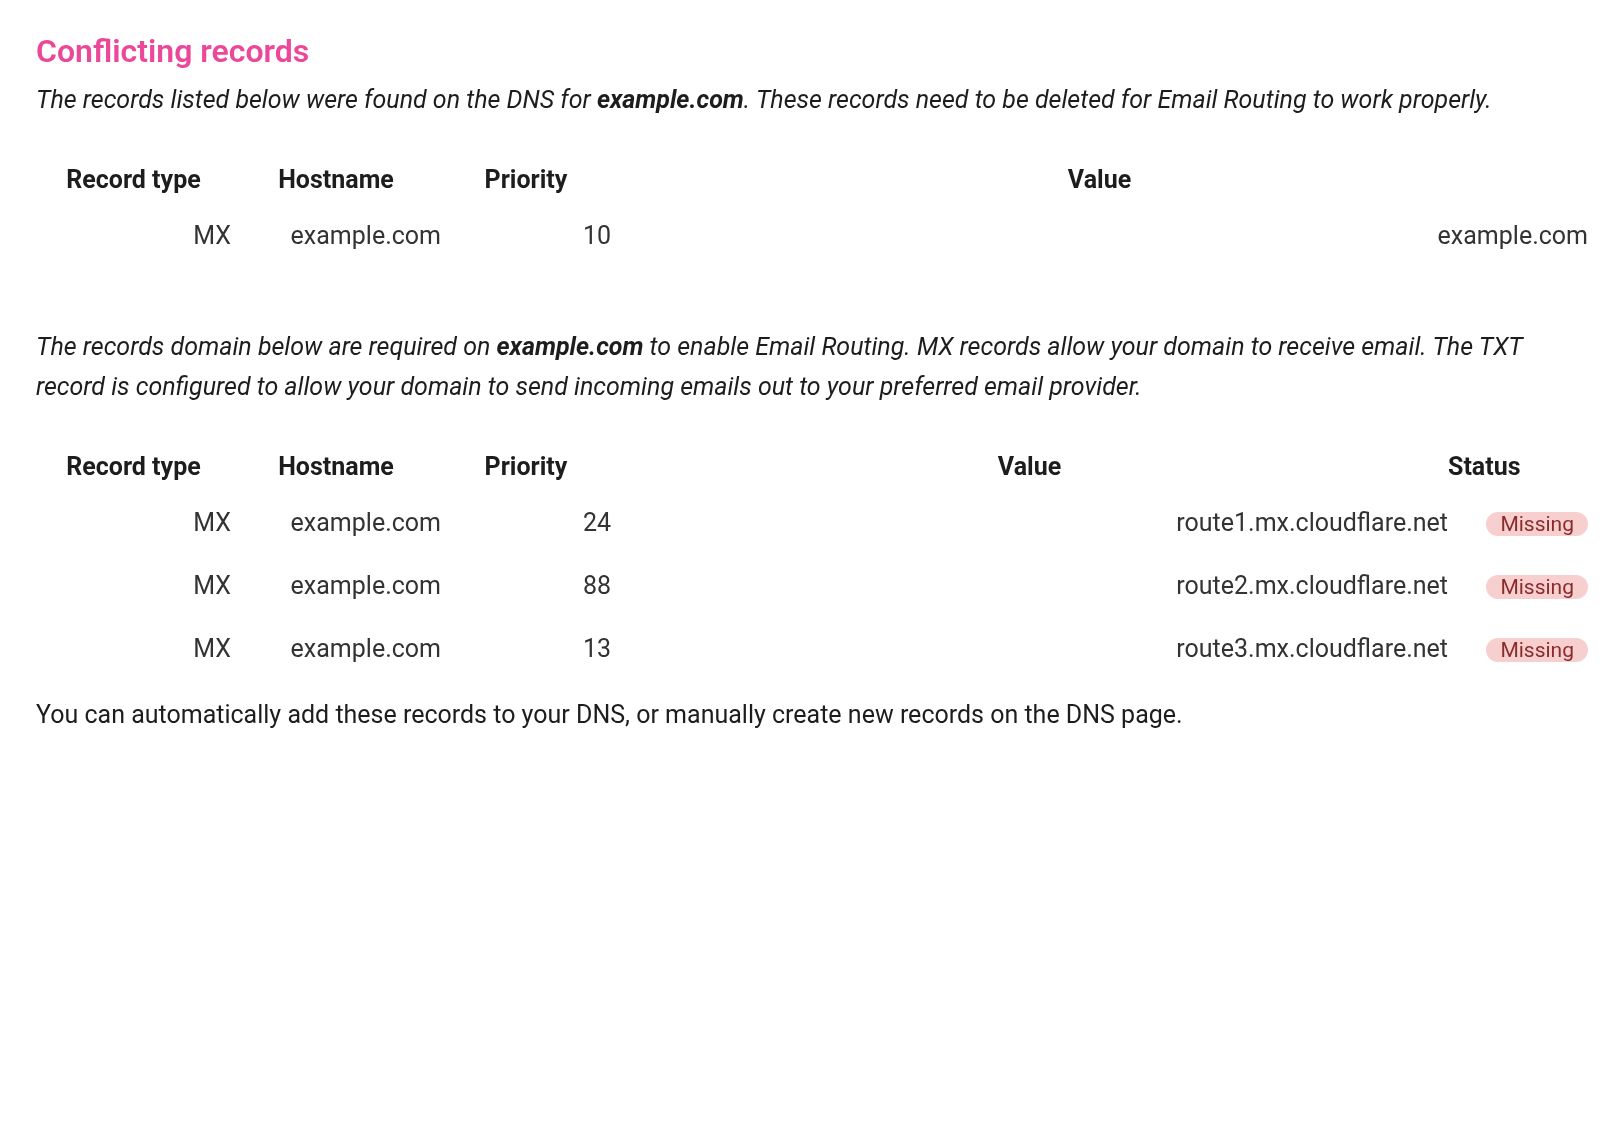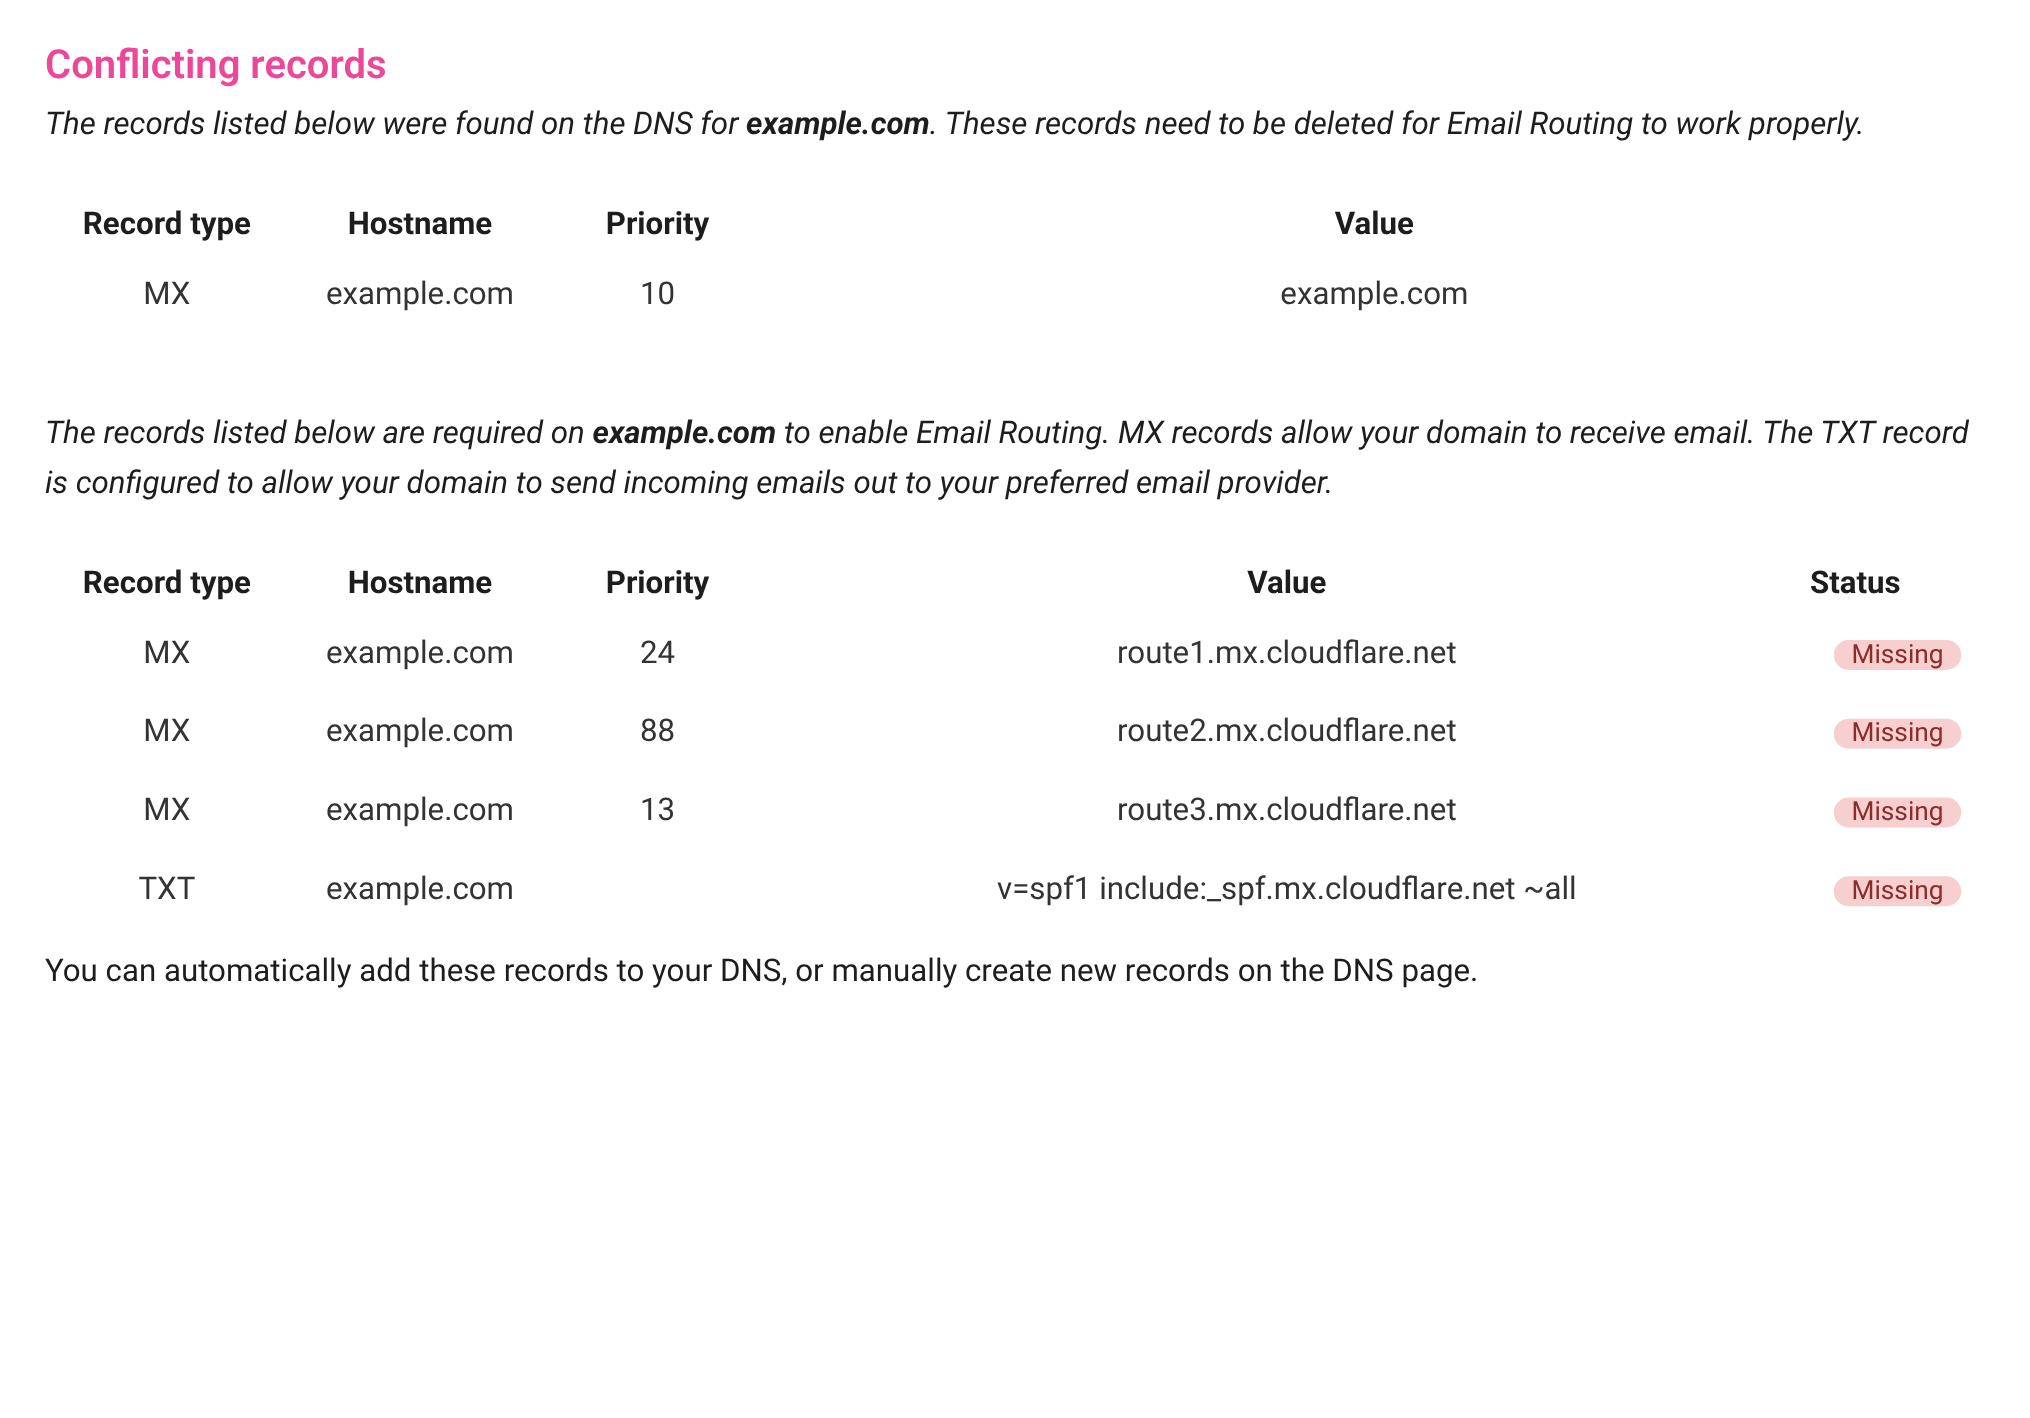--- a/index.html
+++ b/index.html
@@ -39,21 +39,21 @@
       width: 100%;
     }
     th {
       text-align: center;
       font-size: 25px;
       font-weight: 700;
       color: #1d1d1d;
       padding: 10px 0;
     }
     td {
-      text-align: center;
+      text-align: right;
       font-size: 25px;
       font-weight: 400;
       color: #333333;
       padding: 17px 0;
     }
     .col-type {
       width: 195px;
     }
     .col-host {
       width: 210px;
@@ -107,21 +107,21 @@
         <td>example.com</td>
         <td>10</td>
         <td>example.com</td>
       </tr>
     </tbody>
   </table>
 </div>
 
 <div class="section">
   <p class="section-desc">
-    <span>The records listed below are required on </span><b>example.com</b><span> to enable Email Routing. MX records allow your domain to receive email. The TXT record is configured to allow your domain to send incoming emails out to your preferred email provider.</span>
+    <span>The records domain below are required on </span><b>example.com</b><span> to enable Email Routing. MX records allow your domain to receive email. The TXT record is configured to allow your domain to send incoming emails out to your preferred email provider.</span>
   </p>
   <table>
     <thead>
       <tr>
         <th class="col-type">Record type</th>
         <th class="col-host">Hostname</th>
         <th class="col-priority">Priority</th>
         <th class="col-value">Value</th>
         <th class="col-status">Status</th>
       </tr>
@@ -141,23 +141,16 @@
         <td>route2.mx.cloudflare.net</td>
         <td><span class="status-badge">Missing</span></td>
       </tr>
       <tr>
         <td>MX</td>
         <td>example.com</td>
         <td>13</td>
         <td>route3.mx.cloudflare.net</td>
         <td><span class="status-badge">Missing</span></td>
       </tr>
-      <tr>
-        <td>TXT</td>
-        <td>example.com</td>
-        <td></td>
-        <td>v=spf1 include:_spf.mx.cloudflare.net ~all</td>
-        <td><span class="status-badge">Missing</span></td>
-      </tr>
     </tbody>
   </table>
   <p class="footer-note">You can automatically add these records to your DNS, or manually create new records on the DNS page.</p>
 </div>
 
 </body></html>

